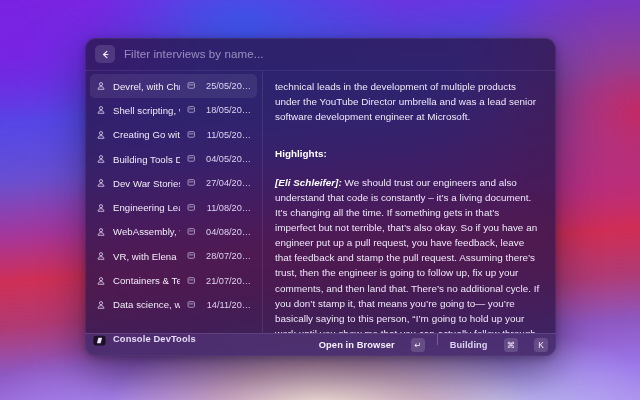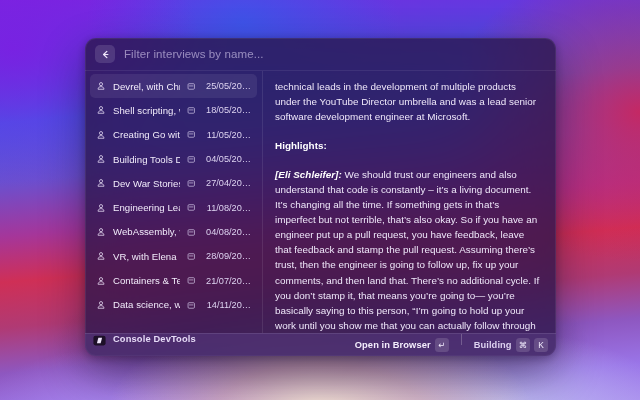--- a/index.html
+++ b/index.html
@@ -133,21 +133,20 @@
     flex: 1 1 auto;
     color: #f2ecfb;
     font-size: 9.6px;
     letter-spacing: 0.05px;
     overflow: hidden;
     text-overflow: clip;
   }
   .li-date-wrap {
     flex: 0 0 auto;
     display: flex;
-    align-items: center;
     gap: 11px;
     color: #ded4f1;
     font-size: 9.2px;
   }
   .li-cal { display: block; opacity: 0.9; }
 
   
   #detail-pane {
     flex: 1 1 auto;
     padding: 8px 16px 0 12px;
@@ -155,21 +154,21 @@
     position: relative;
   }
   #detail-inner {
     color: #efe8fa;
     font-size: 9.9px;
     line-height: 15.05px;
     letter-spacing: 0.02px;
   }
   #detail-inner p { margin: 0; }
   #detail-inner .spacer { height: 14px; }
-  #detail-inner .hl { font-weight: bold; color: #ffffff; }
+  #detail-inner .hl { font-weight: bold; color: #ffffff; margin-top: 8px; }
   #detail-inner .speaker { font-weight: bold; color: #ffffff; font-style: italic; }
 
   
   #footer {
     flex: 0 0 23px;
     height: 23px;
     display: flex;
     padding: 0 8px;
     gap: 7px;
     background: rgba(86, 56, 128, 0.58);
@@ -183,21 +182,21 @@
   #app-name {
     color: #e6dcf7;
     font-size: 9.3px;
     font-weight: bold;
     letter-spacing: 0.15px;
   }
   #footer-spacer { flex: 1 1 auto; }
   .footer-action {
     display: flex;
     align-items: center;
-    gap: 4px;
+    gap: 16px;
   }
   .fa-label {
     color: #f4eefd;
     font-size: 9.3px;
     font-weight: bold;
     letter-spacing: 0.1px;
   }
   .fa-label.dim { color: #ddd2f0; }
   .key-badge {
     min-width: 14px;
@@ -375,21 +374,21 @@
             </svg>
           </span>
           <span class="li-title">VR, with Elena K…</span>
           <span class="li-date-wrap">
             <span style="display: flex;">
               <svg class="li-cal" width="8.5" height="8.5" viewBox="0 0 16 16" fill="none" aria-hidden="true">
                 <rect x="2" y="3.2" width="12" height="10.4" rx="1.9" stroke="#ded4f1" stroke-width="1.35"></rect>
                 <path d="M4.7 7.4 H11.3" stroke="#ded4f1" stroke-width="1.35" stroke-linecap="round"></path>
               </svg>
             </span>
-            <span>28/09/20…</span>
+            <span>28/07/20…</span>
           </span>
         </div>
         <div class="list-item">
           <span style="display: flex;">
             <svg class="li-person" width="10" height="10" viewBox="0 0 16 16" fill="none" aria-hidden="true">
               <circle cx="8" cy="5" r="2.5" stroke="#efe6fb" stroke-width="1.3"></circle>
               <path d="M3.3 13.2 C3.3 10.4 5.4 9 8 9 C10.6 9 12.7 10.4 12.7 13.2 Z" stroke="#efe6fb" stroke-width="1.3" stroke-linejoin="round"></path>
             </svg>
           </span>
           <span class="li-title">Containers &amp; Test…</span>

